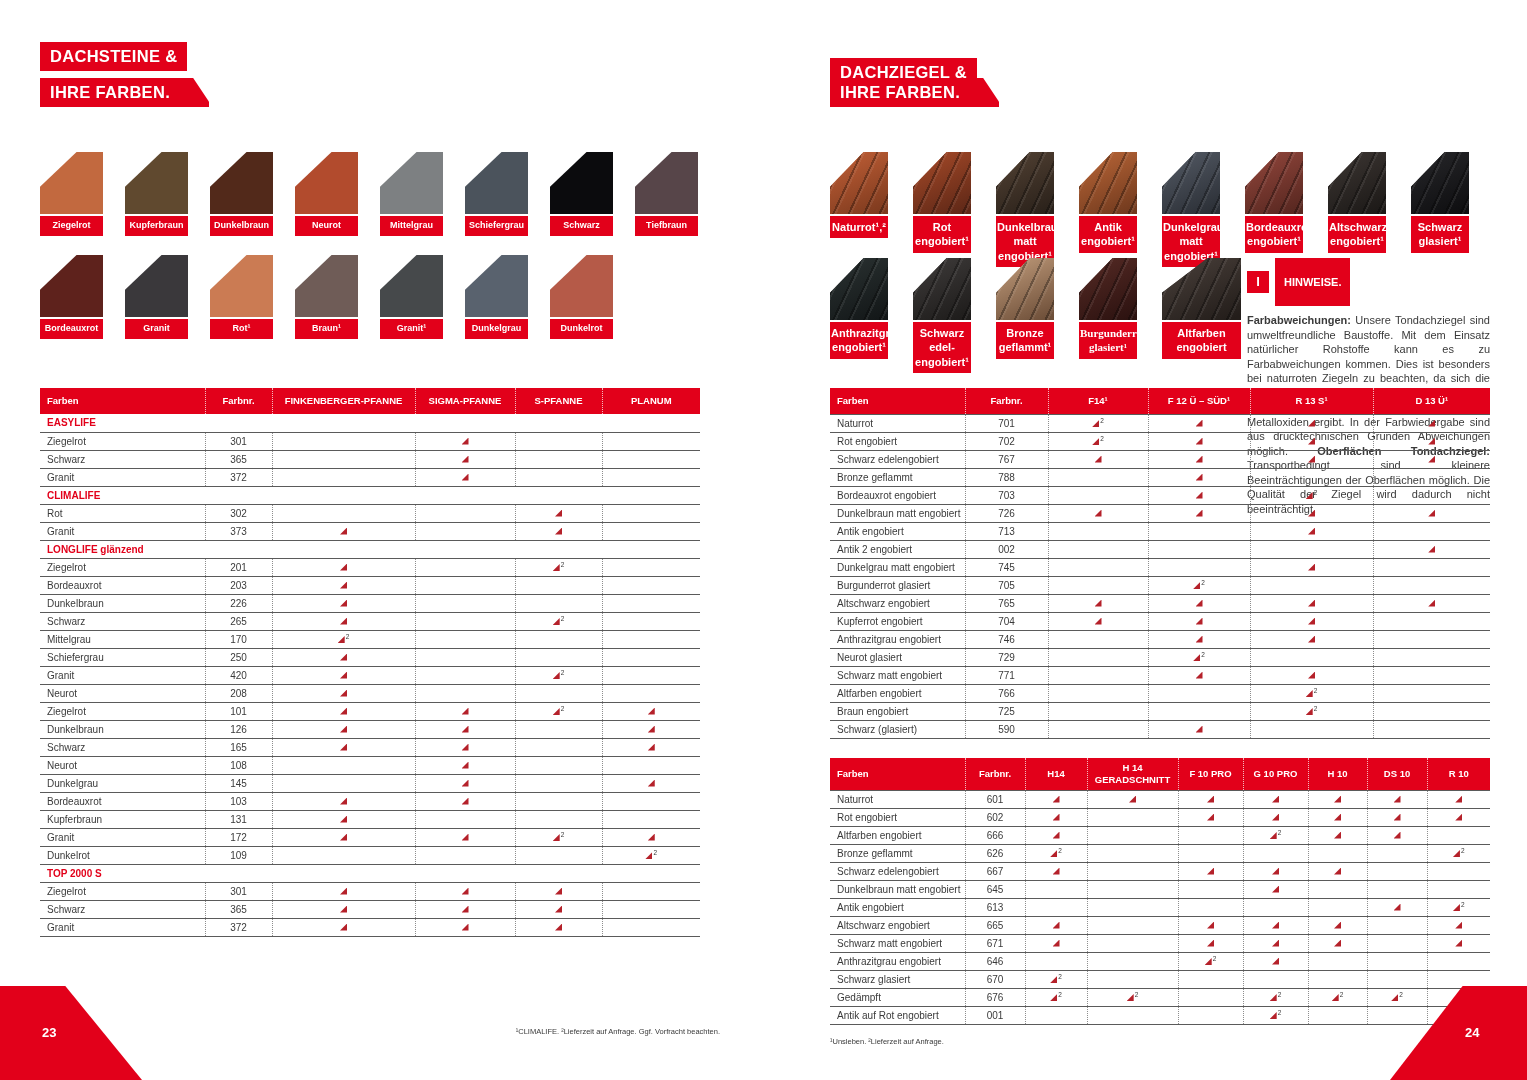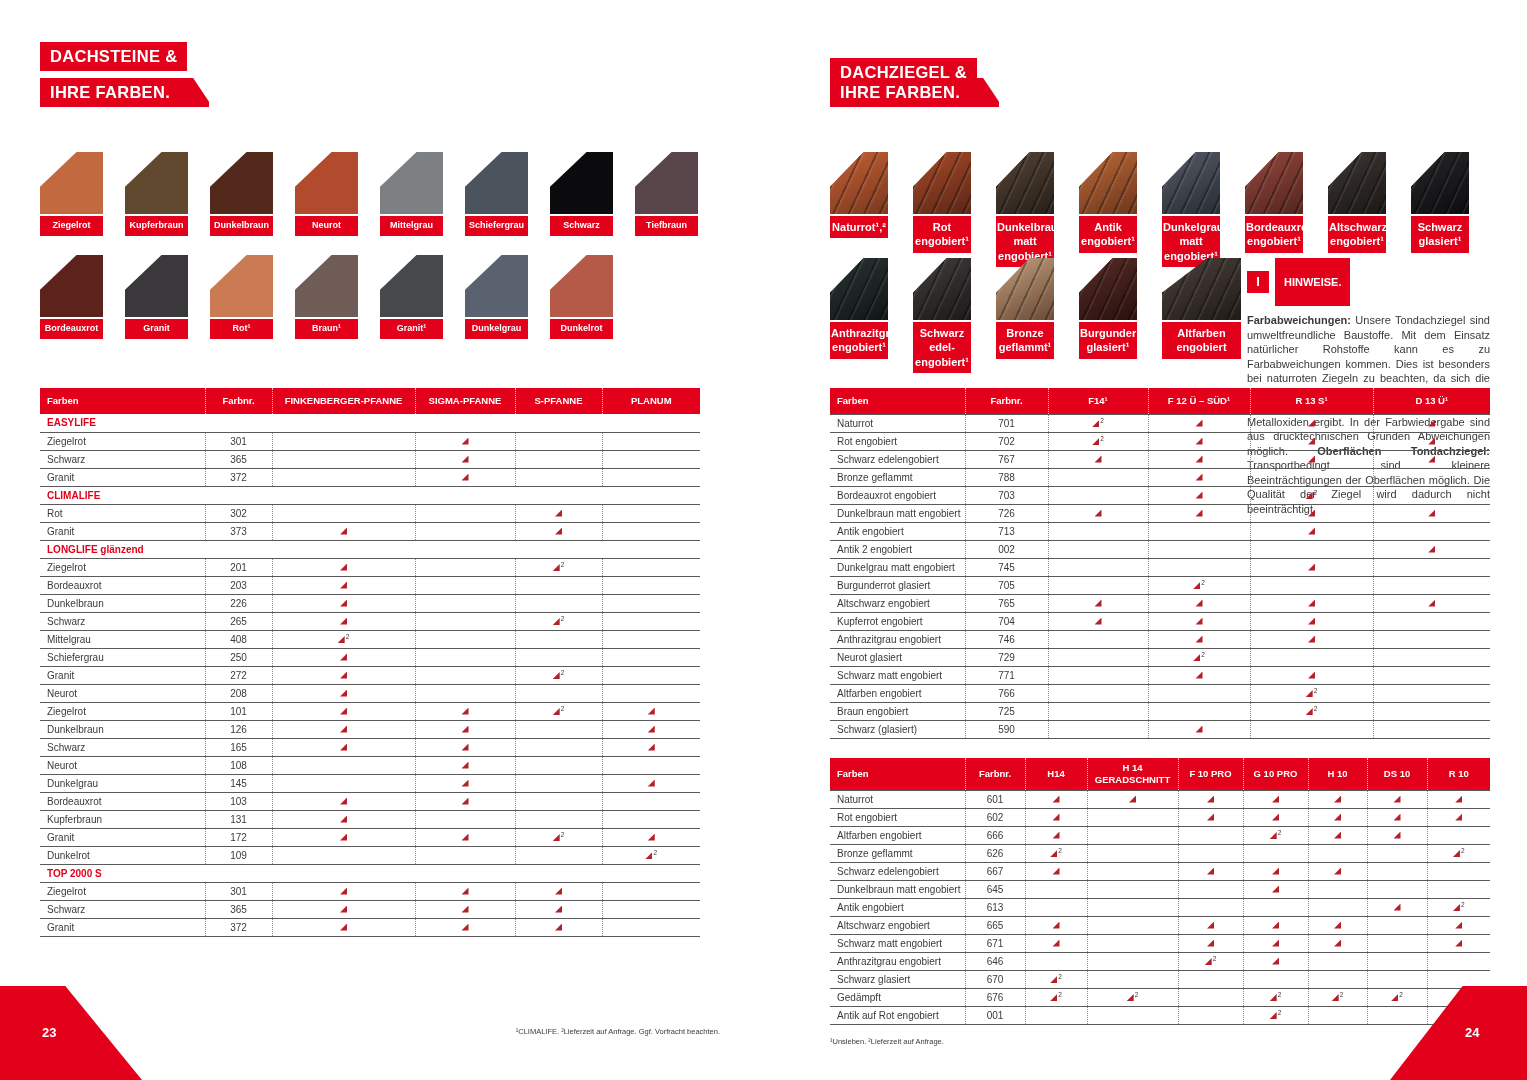--- a/index.html
+++ b/index.html
@@ -185,21 +185,21 @@
         <div class="tile" style="background-color: rgb(58, 55, 54); background-image: repeating-linear-gradient(115deg, rgba(0, 0, 0, 0.3) 0px, rgba(0, 0, 0, 0.3) 2px, rgba(255, 255, 255, 0.07) 2px, rgba(255, 255, 255, 0.07) 4px, rgba(0, 0, 0, 0) 4px, rgba(0, 0, 0, 0) 14px), linear-gradient(155deg, rgb(58, 55, 54) 15%, rgb(30, 28, 27) 95%);"></div>
         <div class="swatch-label lab-r">Schwarz
 edel-
 engobiert¹</div>
       </div>
       <div class="swatch" style="width: 58px;">
         <div class="tile" style="background-color: rgb(181, 145, 114); background-image: repeating-linear-gradient(115deg, rgba(0, 0, 0, 0.3) 0px, rgba(0, 0, 0, 0.3) 2px, rgba(255, 255, 255, 0.07) 2px, rgba(255, 255, 255, 0.07) 4px, rgba(0, 0, 0, 0) 4px, rgba(0, 0, 0, 0) 14px), linear-gradient(155deg, rgb(181, 145, 114) 15%, rgb(110, 79, 57) 95%);"></div>
         <div class="swatch-label lab-r">Bronze
 geflammt¹</div>
       </div>
-      <div class="swatch" style="width: 58px;">
+      <div class="swatch" style="width: 58px; font-family: Liberation Serif, serif;">
         <div class="tile" style="background-color: rgb(80, 39, 34); background-image: repeating-linear-gradient(115deg, rgba(0, 0, 0, 0.3) 0px, rgba(0, 0, 0, 0.3) 2px, rgba(255, 255, 255, 0.07) 2px, rgba(255, 255, 255, 0.07) 4px, rgba(0, 0, 0, 0) 4px, rgba(0, 0, 0, 0) 14px), linear-gradient(155deg, rgb(80, 39, 34) 15%, rgb(44, 18, 16) 95%);"></div>
         <div class="swatch-label lab-r">Burgunderrot
 glasiert¹</div>
       </div>
       <div class="swatch" style="width: 79px;">
         <div class="tile" style="background-color: rgb(68, 59, 54); background-image: repeating-linear-gradient(115deg, rgba(0, 0, 0, 0.3) 0px, rgba(0, 0, 0, 0.3) 2px, rgba(255, 255, 255, 0.07) 2px, rgba(255, 255, 255, 0.07) 4px, rgba(0, 0, 0, 0) 4px, rgba(0, 0, 0, 0) 14px), linear-gradient(155deg, rgb(68, 59, 54) 15%, rgb(35, 29, 26) 95%);"></div>
         <div class="swatch-label lab-r">Altfarben
 engobiert</div>
       </div>
     </div>
@@ -309,37 +309,37 @@
           <tr>
             <td class="name-cell">Schwarz</td>
             <td class="nr-cell">265</td>
             <td class="mark-cell"><span class="mark"></span></td>
             <td class="mark-cell"></td>
             <td class="mark-cell"><span class="mark"></span><sup class="mark-sup">2</sup></td>
             <td class="mark-cell"></td>
           </tr>
           <tr>
             <td class="name-cell">Mittelgrau</td>
-            <td class="nr-cell">408</td>
+            <td class="nr-cell">170</td>
             <td class="mark-cell"><span class="mark"></span><sup class="mark-sup">2</sup></td>
             <td class="mark-cell"></td>
             <td class="mark-cell"></td>
             <td class="mark-cell"></td>
           </tr>
           <tr>
             <td class="name-cell">Schiefergrau</td>
             <td class="nr-cell">250</td>
             <td class="mark-cell"><span class="mark"></span></td>
             <td class="mark-cell"></td>
             <td class="mark-cell"></td>
             <td class="mark-cell"></td>
           </tr>
           <tr>
             <td class="name-cell">Granit</td>
-            <td class="nr-cell">272</td>
+            <td class="nr-cell">420</td>
             <td class="mark-cell"><span class="mark"></span></td>
             <td class="mark-cell"></td>
             <td class="mark-cell"><span class="mark"></span><sup class="mark-sup">2</sup></td>
             <td class="mark-cell"></td>
           </tr>
           <tr>
             <td class="name-cell">Neurot</td>
             <td class="nr-cell">208</td>
             <td class="mark-cell"><span class="mark"></span></td>
             <td class="mark-cell"></td>

